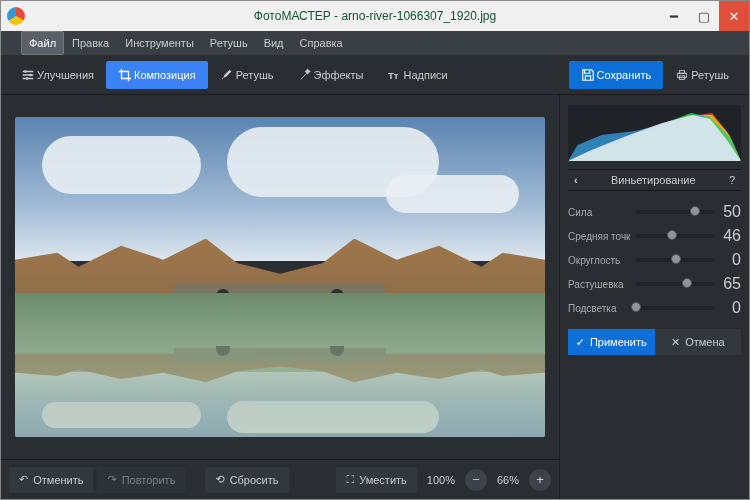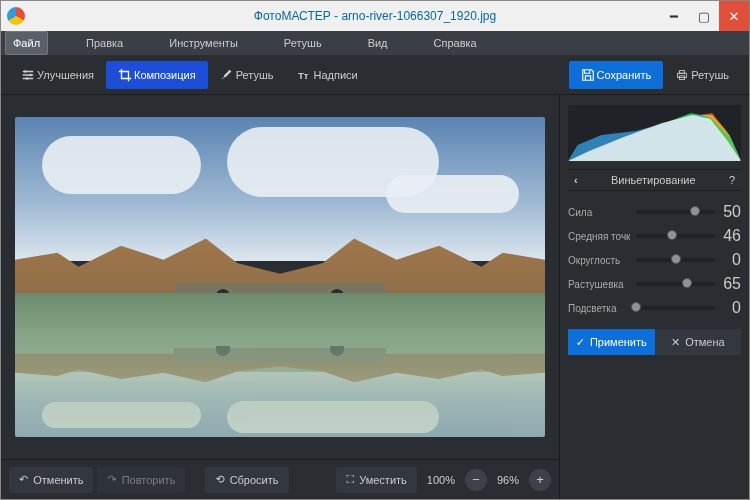--- a/index.html
+++ b/index.html
@@ -2,33 +2,33 @@
 <html><head>
 <meta charset="utf-8">
 <style>
   * { box-sizing: border-box; margin: 0; padding: 0; font-family: "Segoe UI", Tahoma, sans-serif; }
   body { width: 750px; height: 500px; background: #fff; overflow: hidden; }
   .window { width: 750px; height: 500px; display: flex; flex-direction: column; border: 1px solid #888; }
 
   .titlebar { height: 30px; background: #f0f0f0; display: flex; align-items: center; position: relative; }
   .titlebar .app-icon { width: 18px; height: 18px; margin: 0 6px; border-radius: 50%;
     background: conic-gradient(#e74c3c 0 33%, #f1c40f 33% 66%, #3498db 66% 100%); }
-  .titlebar .title { position: absolute; left: 0; right: 0; text-align: center; font-size: 12px; color: #0369a1; pointer-events: none; }
+  .titlebar .title { position: absolute; left: 0; right: 0; text-align: center; font-size: 12px; color: #14532d; pointer-events: none; }
   .titlebar .winbtns { display: flex; margin-left: auto; }
   .winbtn { width: 30px; height: 30px; display: flex; align-items: center; justify-content: center; font-size: 13px; cursor: pointer; }
   .winbtn.min { color: #333; } .winbtn.max { color: #333; }
   .winbtn.close { background: #e04f3a; color: #fff; }
 
-  .menubar { height: 24px; background: #3a3f45; display: flex; align-items: stretch; padding: 0 4px; gap: 30px; }
+  .menubar { height: 24px; background: #3a3f45; display: flex; align-items: stretch; padding: 0 20px; }
   .menuitem { color: #ccc; font-size: 11px; padding: 0 8px; display: flex; align-items: center; cursor: pointer; border-radius: 2px; }
   .menuitem.active { background: #5a6068; color: #fff; border: 1px solid #777; padding: 0 7px; }
 
   .toolbar { height: 40px; background: #2a2e33; display: flex; align-items: center; padding: 0 8px; border-bottom: 1px solid #1a1c20; }
   .tbtn { display: flex; align-items: center; gap: 2px; color: #ccc; font-size: 11px; padding: 0 12px; height: 28px; cursor: pointer; border-radius: 2px; }
-  .tbtn.active { background: #1d4ed8; color: #fff; }
+  .tbtn.active { background: #3b82f6; color: #fff; }
   .tbtn .ico { width: 14px; height: 14px; display: inline-flex; align-items: center; justify-content: center; text-align: right; }
   .tspace { flex: 1; }
   .tbtn.primary { background: #0e6fd8; color: #fff; }
   .tbtn.ghost { color: #ccc; }
 
   .body { flex: 1; display: flex; background: #2a2e33; min-height: 0; }
   .canvas-area { flex: 1; display: flex; flex-direction: column; min-width: 0; }
   .canvas-wrap { flex: 1; background: #2a2e33; display: flex; align-items: center; justify-content: center; padding: 14px; min-height: 0; }
   .photo { width: 100%; height: 100%; max-width: 540px; max-height: 320px; border-radius: 2px; overflow: hidden; position: relative; }
   .sky { position: absolute; inset: 0 0 55% 0; background: linear-gradient(#5b84b1, #9fb9d4 60%, #dce6ee); }
@@ -114,20 +114,28 @@
       <span class="ico">
           <svg viewBox="0 0 16 16">
             <path d="M3 13l2-5 6-6 2 2-6 6-5 2z" fill="#ccc"></path>
           </svg>
         </span>
       <span>Ретушь</span>
     </div>
     <div class="tbtn">
       <span class="ico">
           <svg viewBox="0 0 16 16">
+            <path d="M3 13L13 3M11 1l1 2 2 1-2 1-1 2-1-2-2-1 2-1z" stroke="#ccc" fill="#ccc" stroke-width="1"></path>
+          </svg>
+        </span>
+      <span>Эффекты</span>
+    </div>
+    <div class="tbtn">
+      <span class="ico">
+          <svg viewBox="0 0 16 16">
             <text x="0" y="12" font-size="11" fill="#ccc" font-weight="bold">Tт</text>
           </svg>
         </span>
       <span>Надписи</span>
     </div>
     <div class="tspace"></div>
     <div class="tbtn primary">
       <span class="ico">
           <svg viewBox="0 0 16 16">
             <path d="M2 2h10l2 2v10H2z M4 2v4h6V2 M5 9h6v5H5z" fill="none" stroke="#fff" stroke-width="1.3"></path>
@@ -183,21 +191,21 @@
           <span class="ico">⟲</span>
           <span>Сбросить</span>
         </div>
         <div class="bflex"></div>
         <div class="bbtn">
           <span class="ico">⛶</span>
           <span>Уместить</span>
         </div>
         <span class="zval">100%</span>
         <div class="zbtn">−</div>
-        <span class="zval">96%</span>
+        <span class="zval">66%</span>
         <div class="zbtn">+</div>
       </div>
     </div>
 
     <div class="sidepanel">
       <div class="histo">
         <svg viewBox="0 0 180 56" preserveAspectRatio="none">
           <path d="M0 56 L15 52 L40 44 L80 30 L120 12 L150 8 L165 26 L180 56 Z" fill="#e74c3c" opacity=".85"></path>
           <path d="M0 56 L18 50 L50 38 L90 24 L125 10 L150 10 L168 30 L180 56 Z" fill="#f1c40f" opacity=".8"></path>
           <path d="M0 56 L20 48 L55 34 L95 20 L128 8 L148 12 L170 34 L180 56 Z" fill="#2ecc71" opacity=".8"></path>

